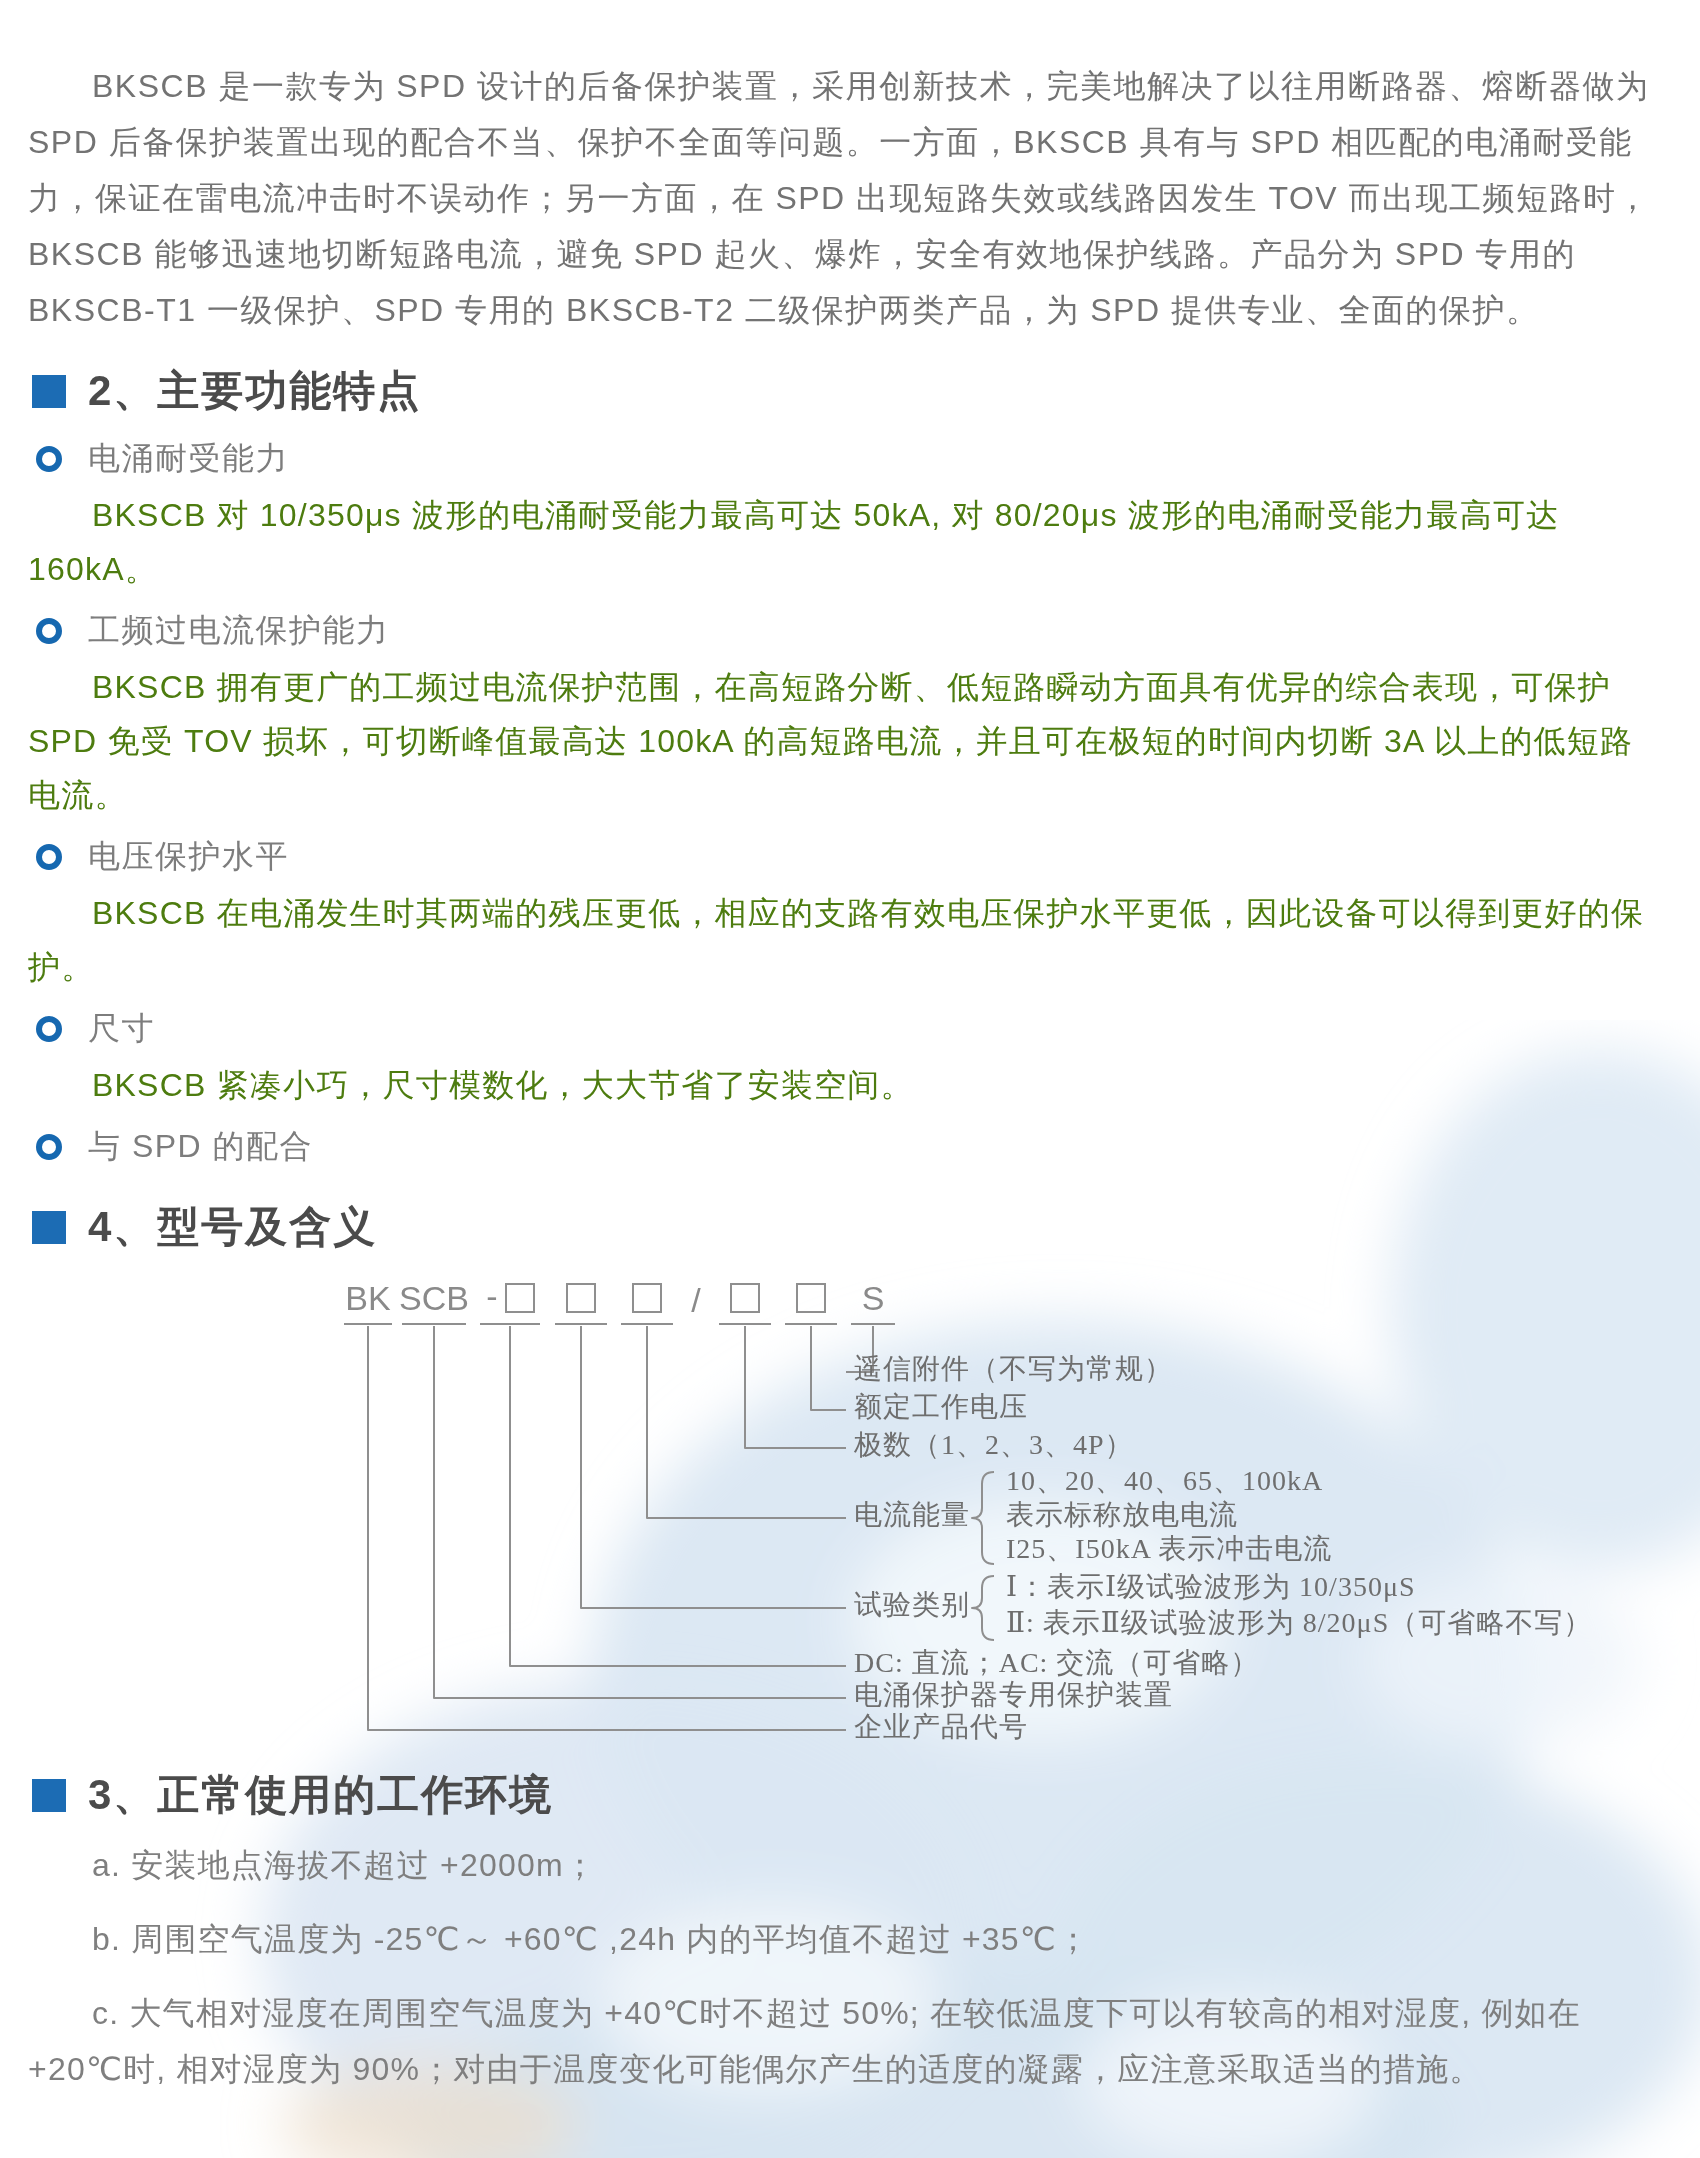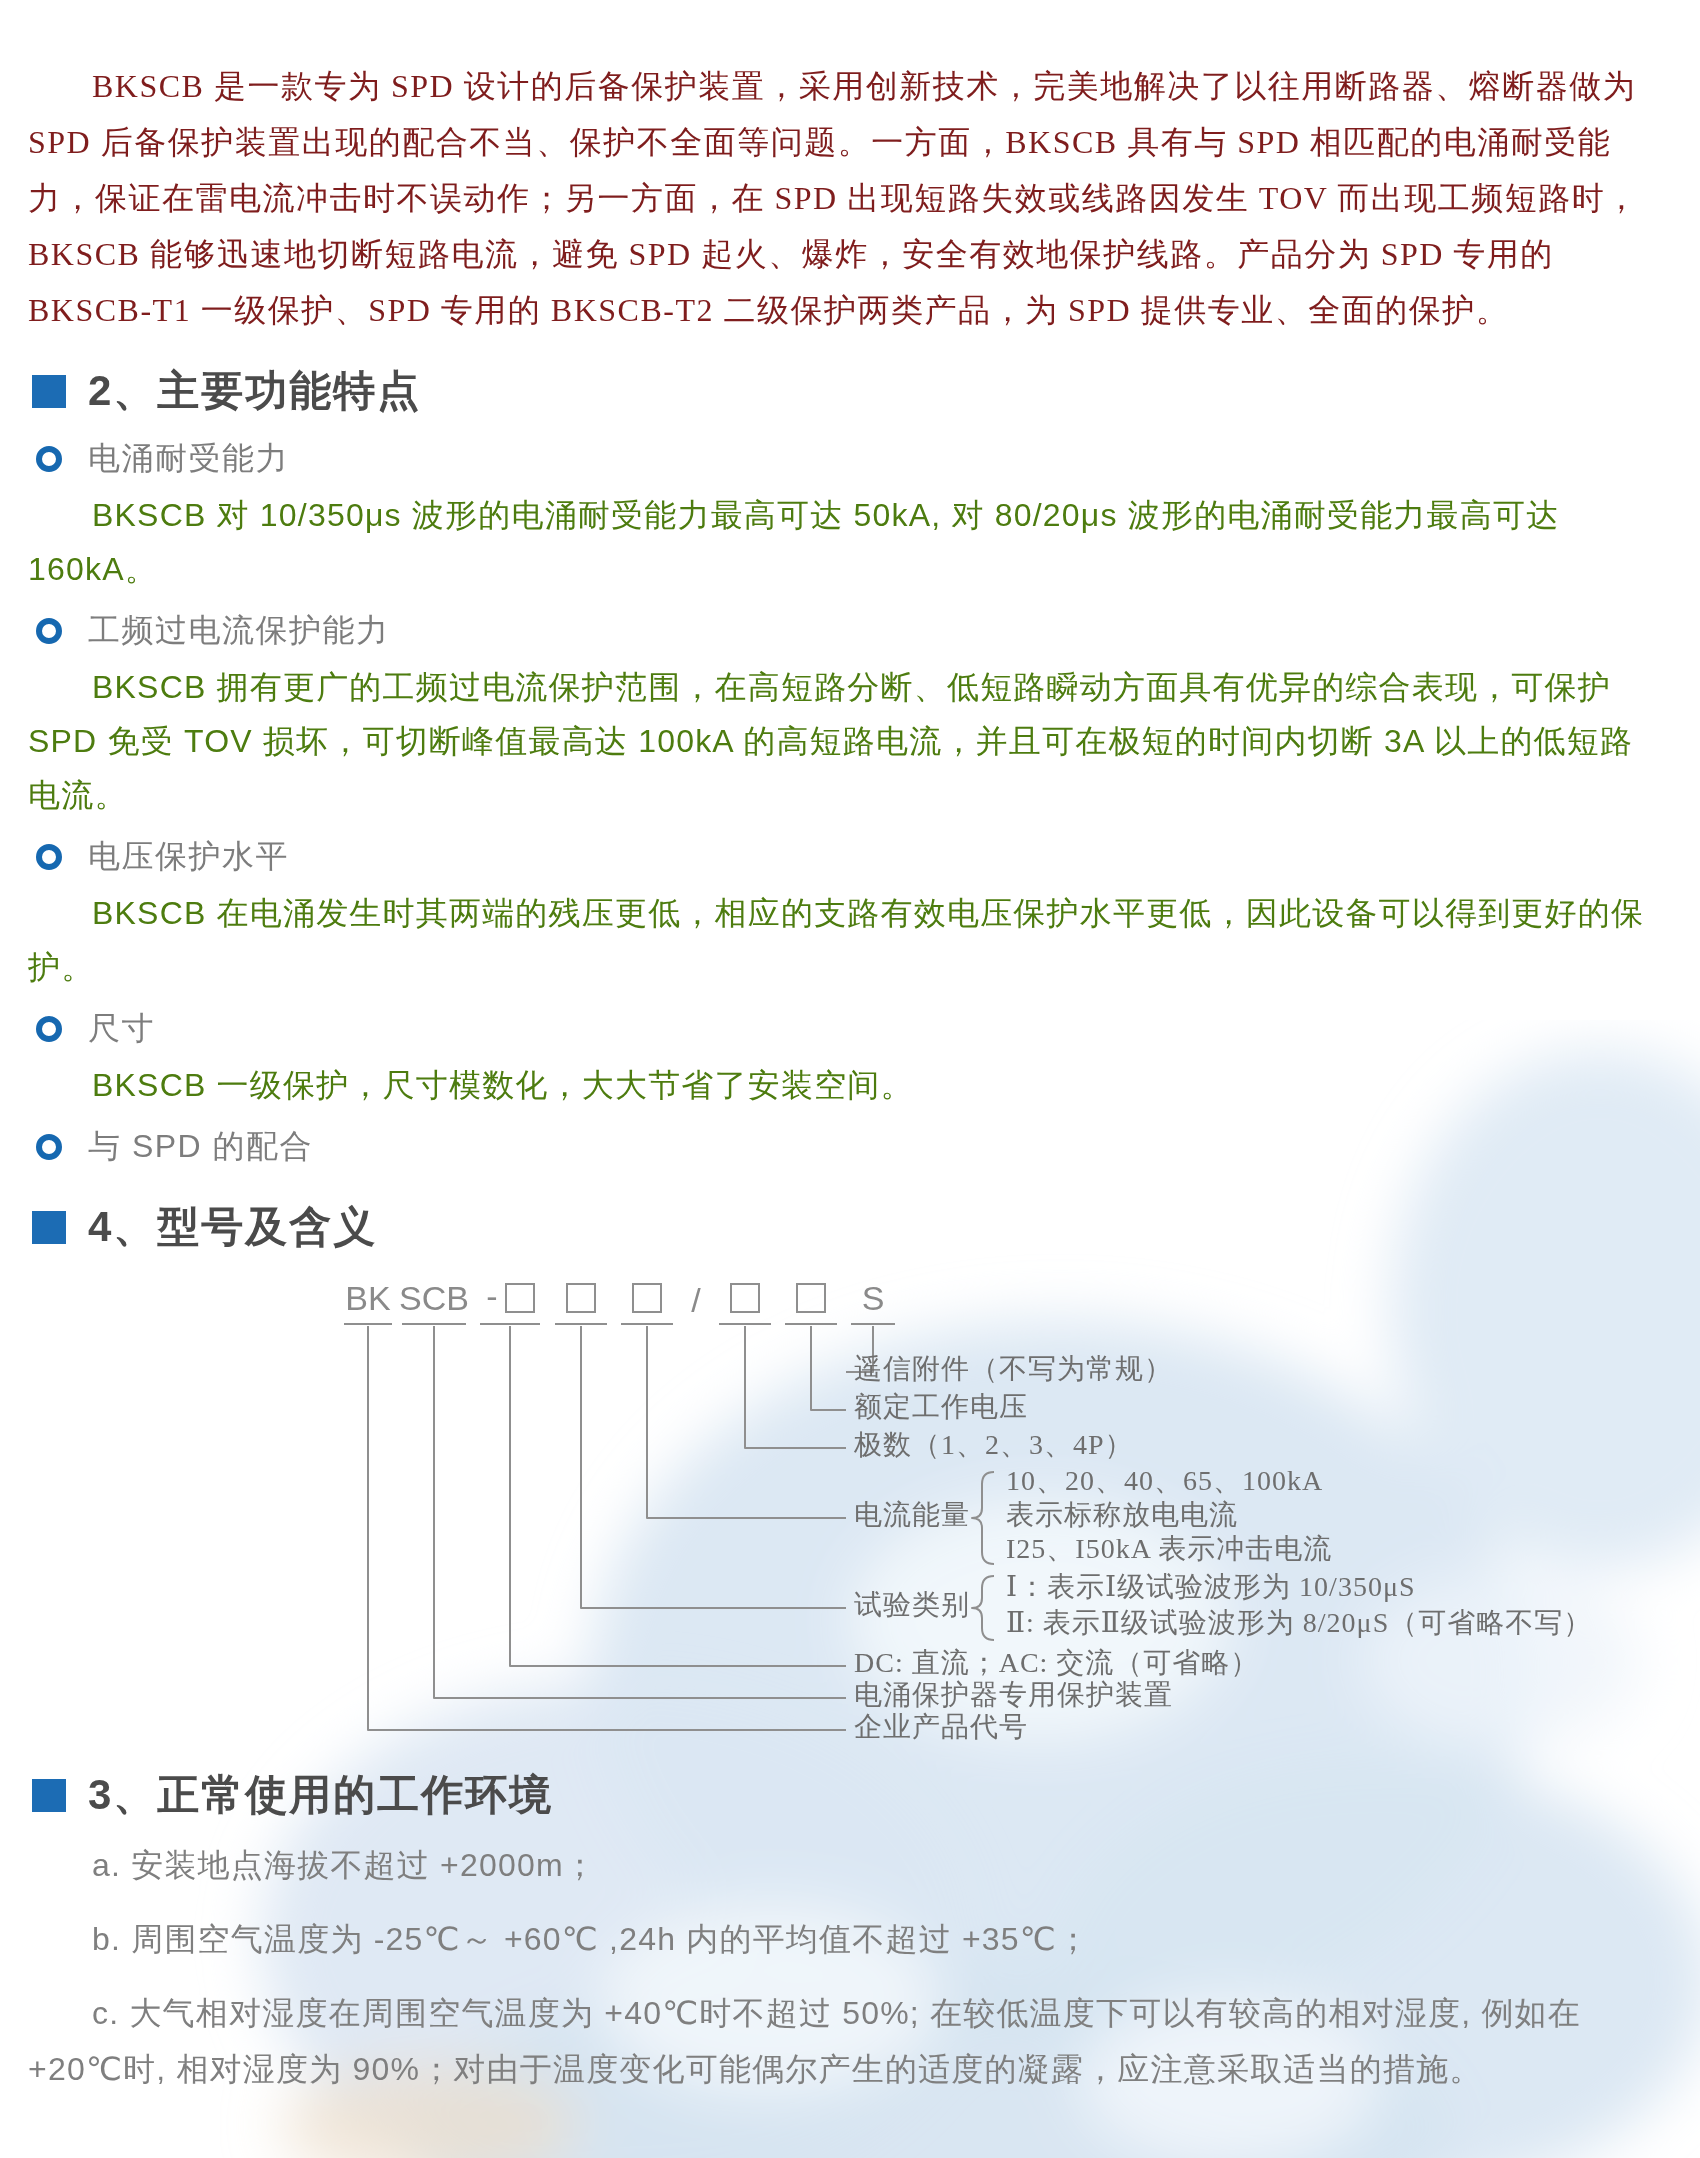--- a/index.html
+++ b/index.html
@@ -13,21 +13,21 @@
   .content{position:relative;z-index:1;padding:52px 28px 0 28px;}
 
   .section-heading{display:flex;align-items:center;margin:30px 0 18px 4px;}
   .section-heading .sq{width:34px;height:33px;background:#1c6cb4;margin-right:22px;flex:0 0 auto;}
   .section-heading .ttl{
     font-size:42px;font-weight:bold;color:#4b4b4b;letter-spacing:2px;line-height:1.1;
   }
 
   .lead{
     margin:6px 0 26px 0;font-size:32px;line-height:56px;letter-spacing:1.5px;
-    text-indent:2em;color:#7f1d1d;font-family:Liberation Serif, serif;
+    text-indent:2em;color:#737373;
   }
 
   .feature{margin:0 0 4px 0;}
   .feat-title{display:flex;align-items:center;height:54px;margin-left:8px;}
   .feat-title .ring{
     width:26px;height:26px;border:6px solid #1668b0;border-radius:50%;
     box-sizing:border-box;margin-right:26px;flex:0 0 auto;
   }
   .feat-title .txt{font-size:32px;color:#7d7d7d;letter-spacing:1.5px;}
   .feat-desc{margin:2px 16px 8px 0;font-size:32px;line-height:54px;letter-spacing:1.2px;text-indent:2em;color:#4d7c0f;}
@@ -97,21 +97,21 @@
       <span class="txt">电压保护水平</span>
     </div>
     <p class="feat-desc">BKSCB 在电涌发生时其两端的残压更低，相应的支路有效电压保护水平更低，因此设备可以得到更好的保护。</p>
   </div>
 
   <div class="feature">
     <div class="feat-title">
       <span class="ring"></span>
       <span class="txt">尺寸</span>
     </div>
-    <p class="feat-desc">BKSCB 一级保护，尺寸模数化，大大节省了安装空间。</p>
+    <p class="feat-desc">BKSCB 紧凑小巧，尺寸模数化，大大节省了安装空间。</p>
   </div>
 
   <div class="feature">
     <div class="feat-title">
       <span class="ring"></span>
       <span class="txt">与 SPD 的配合</span>
     </div>
   </div>
 
   <div class="section-heading">

